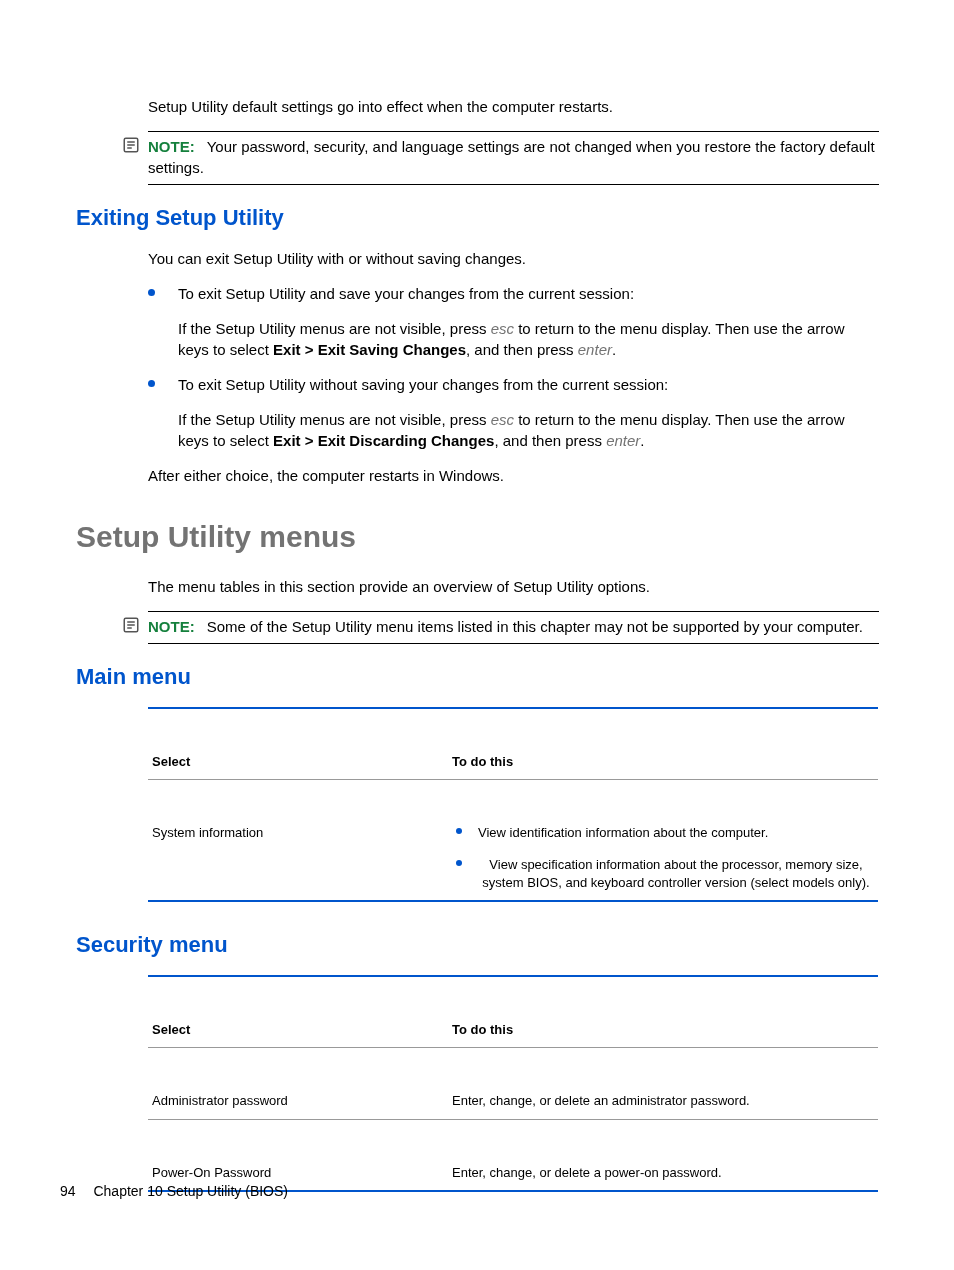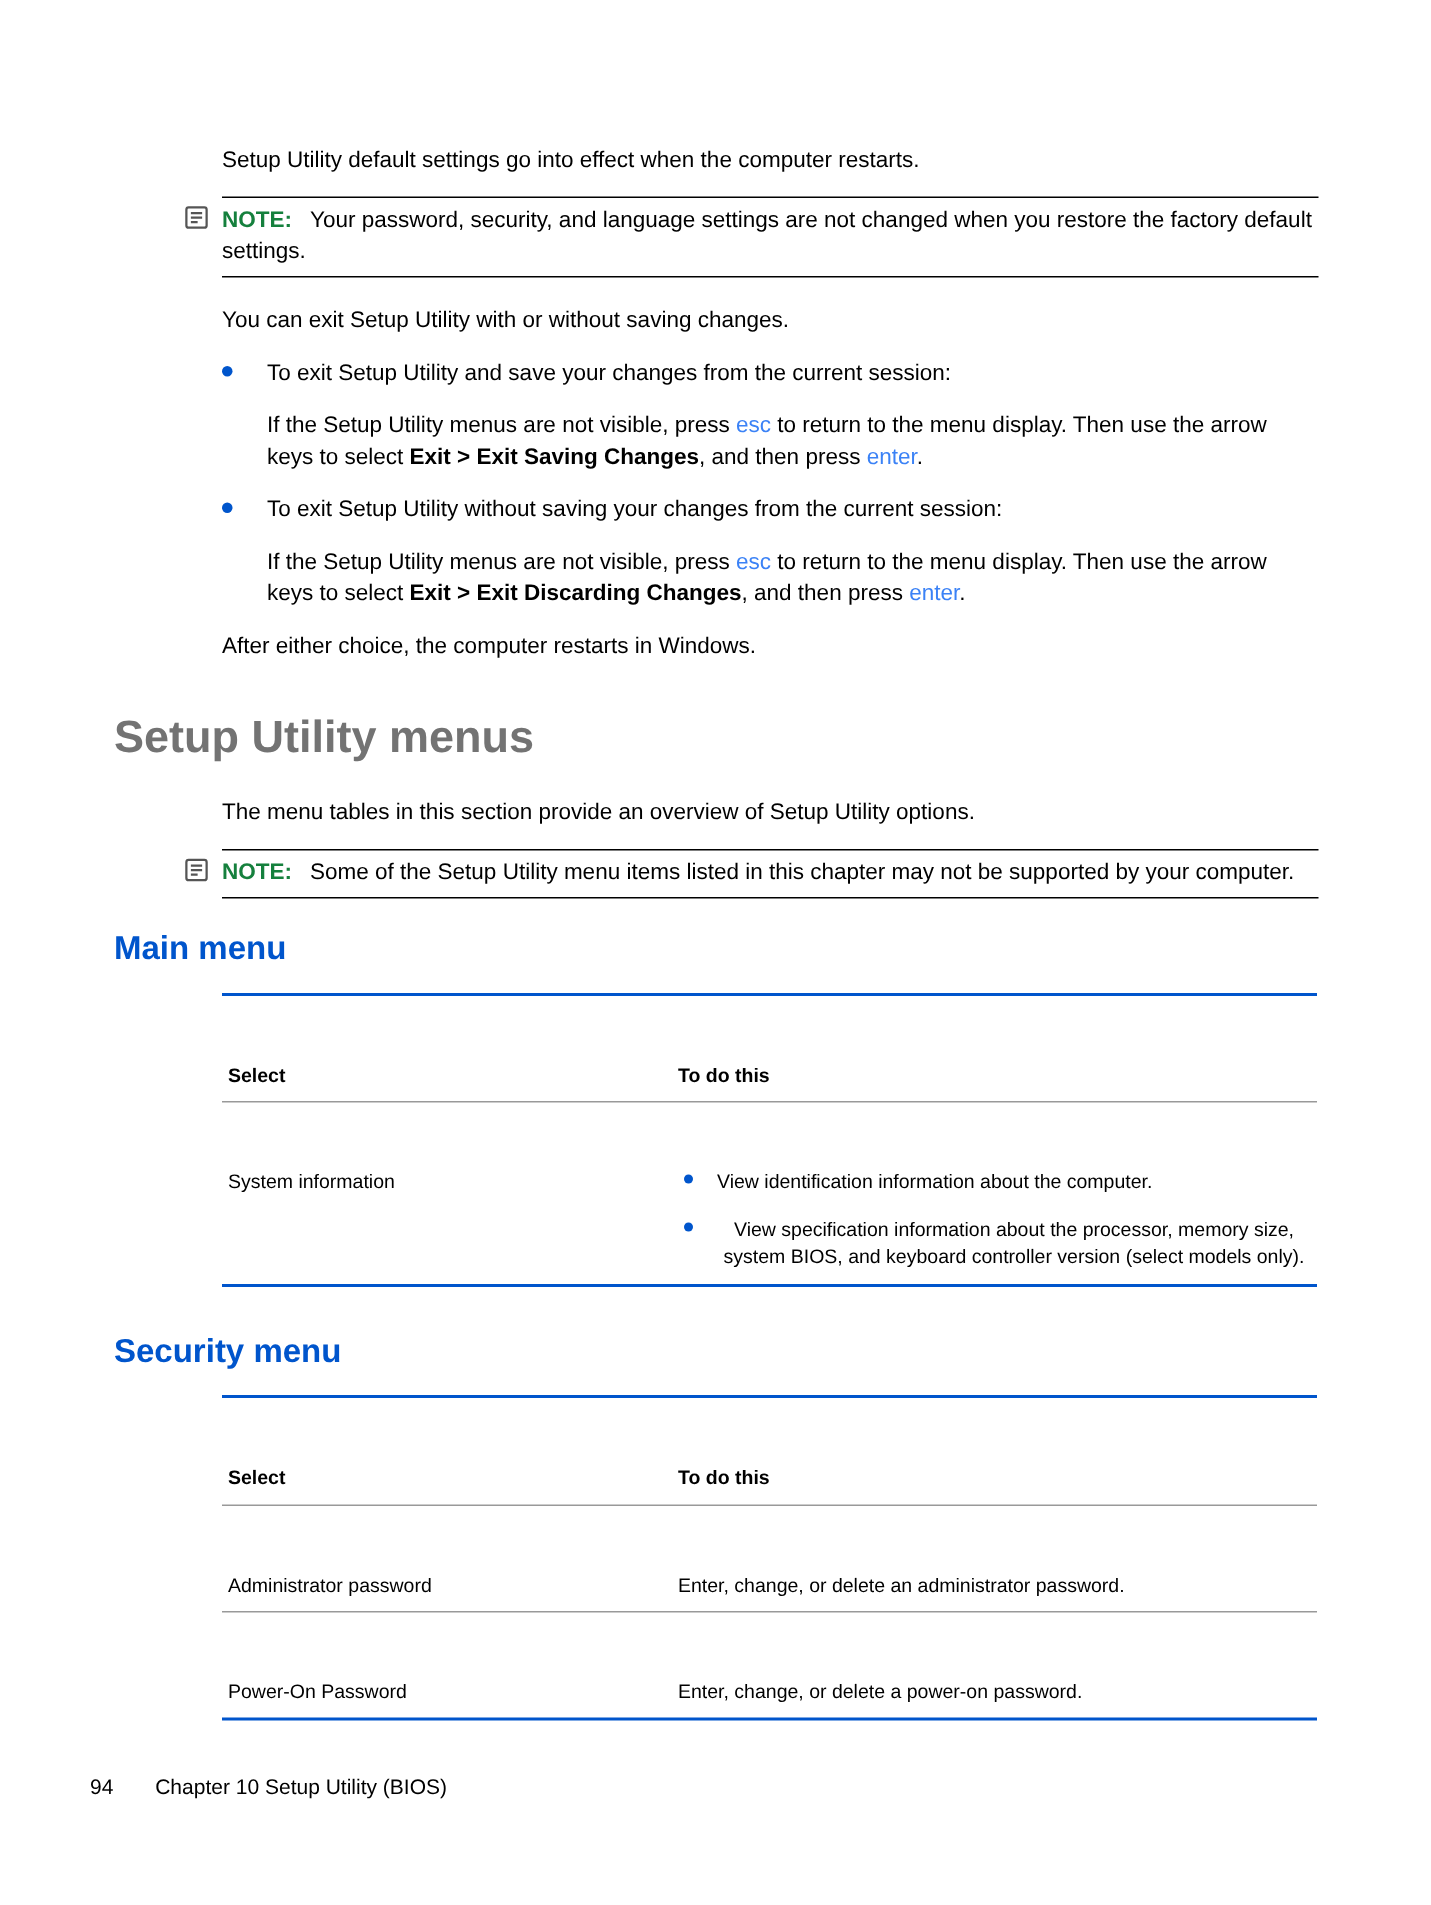--- a/index.html
+++ b/index.html
@@ -68,21 +68,21 @@
     top: 6px;
     width: 7px;
     height: 7px;
     background: #0055cc;
     border-radius: 50%;
   }
   .sub-para {
     margin-top: 14px;
     margin-bottom: 4px;
   }
-  .key { color: #3b82f6; }
+  .key { color: #737373; font-style: italic; }
   .bold { font-weight: bold; }
   .table {
     margin-left: 72px;
     width: 730px;
     border-top: 2px solid #0055cc;
     border-bottom: 2px solid #0055cc;
     font-size: 13px;
     margin-bottom: 28px;
   }
   .tr {
@@ -113,37 +113,38 @@
     height: 6px;
     background: #0055cc;
     border-radius: 50%;
   }
   .footer {
     position: absolute;
     bottom: 68px;
     left: 60px;
     font-size: 14px;
   }
-  .footer .pn { margin-right: 24px; }
+  .footer .pn { margin-right: 14px; }
 </style>
 </head>
 <body>
 
 <div class="page">
 
   <p class="para indent1">Setup Utility default settings go into effect when the computer restarts.</p>
 
   <div class="note-box indent-note">
     <svg class="note-icon" viewBox="0 0 24 24">
         <rect x="3" y="3" width="18" height="18" rx="2" fill="none" stroke="#555" stroke-width="2"></rect>
         <path d="M7 8h10M7 12h10M7 16h6" stroke="#555" stroke-width="2"></path>
       </svg>
     <span class="note-label">NOTE:</span><span>Your password, security, and language settings are not changed when you restore the factory default settings.</span>
   </div>
 
+  <h2 class="h2">Exiting Setup Utility</h2>
   <p class="para indent1">You can exit Setup Utility with or without saving changes.</p>
 
   <ul class="steps">
     <li>
       <span>To exit Setup Utility and save your changes from the current session:</span>
       <p class="sub-para">
         <span>If the Setup Utility menus are not visible, press </span><span class="key">esc</span><span> to return to the menu display. Then use the arrow keys to select </span><span class="bold">Exit &gt; Exit Saving Changes</span><span>, and then press </span><span class="key">enter</span><span>.</span>
       </p>
     </li>
     <li>

